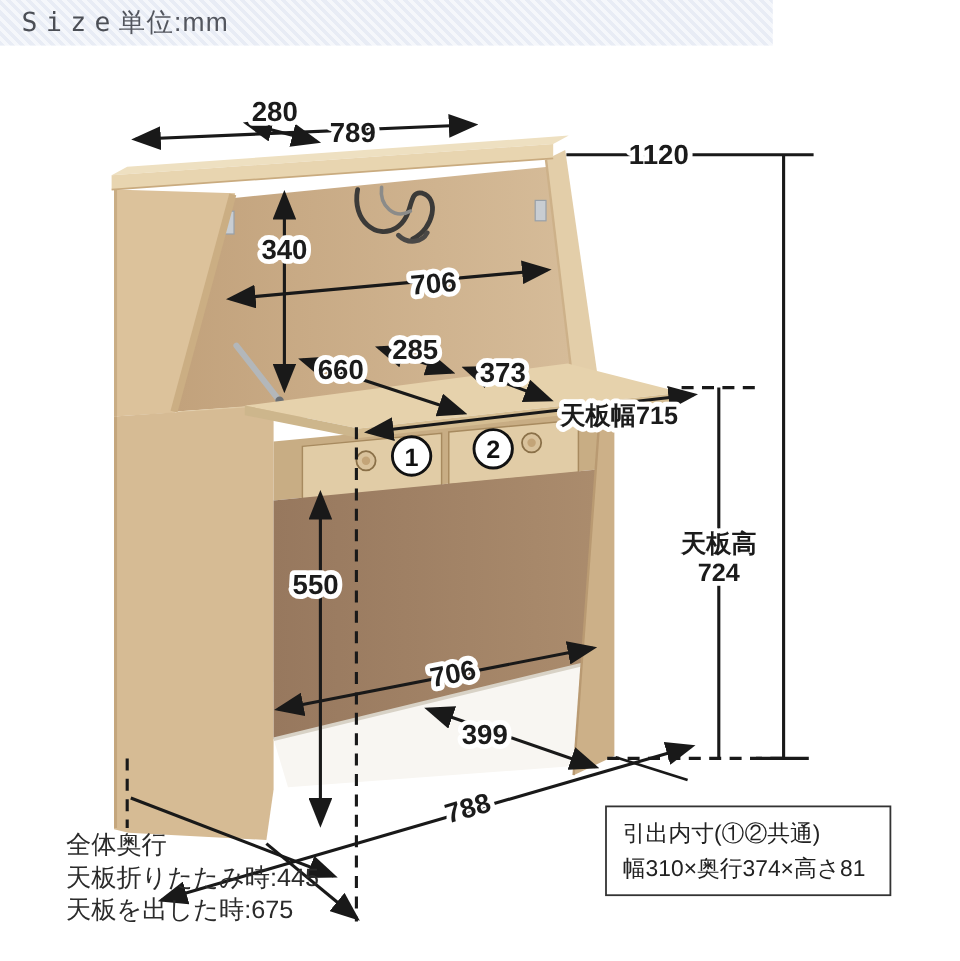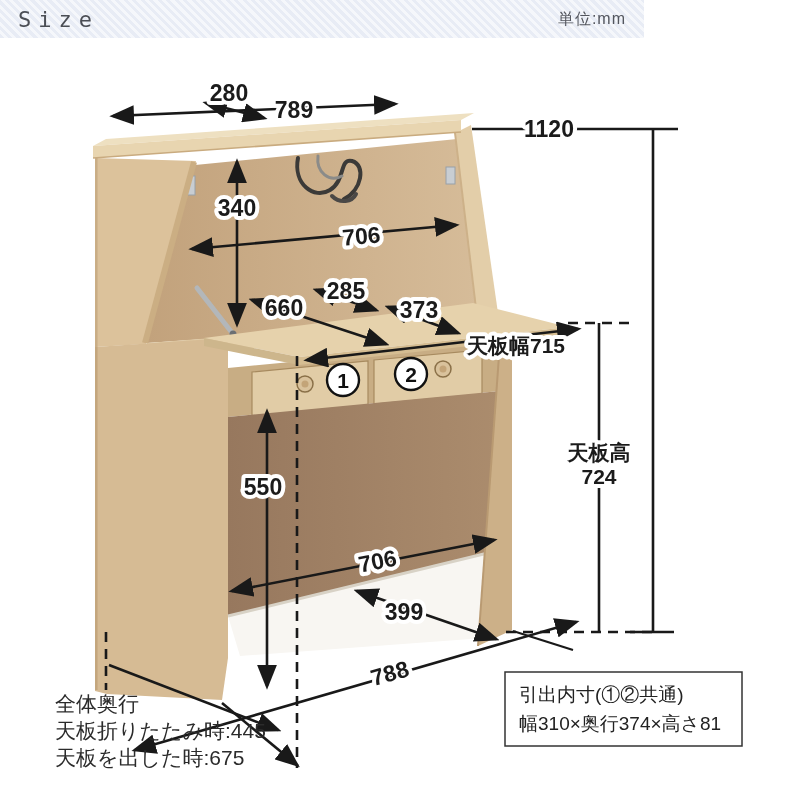--- a/index.html
+++ b/index.html
@@ -1,23 +1,23 @@
 <!DOCTYPE html>
 <html><head>
 <meta charset="utf-8">
 <style>
   html,body{margin:0;padding:0;background:#fff;}
   .stage{position:relative;width:800px;height:801px;background:#fff;overflow:hidden;
          font-family:"Liberation Sans",sans-serif;}
   .header{position:absolute;top:0;left:0;width:644px;height:38px;box-sizing:border-box;
           background:repeating-linear-gradient(45deg,#e8ecf5 0px,#e8ecf5 3px,#f5f7fb 3px,#f5f7fb 6px);
-          display:flex;align-items:center;justify-content:space-between;padding:0 18px;}
+          display:flex;align-items:center;padding:0 18px;}
   .header .title{font-family:"DejaVu Sans Mono","Liberation Mono",monospace;
           font-size:22px;letter-spacing:7px;color:#4b4e55;}
-  .header .unit{font-size:16px;color:#53565e;letter-spacing:1px;}
+  .header .unit{font-size:22px;color:#53565e;letter-spacing:1px;}
   svg.overlay{position:absolute;top:0;left:0;display:block;}
   .ln{stroke:#191919;stroke-width:2.6;fill:none;}
   .thin{stroke-width:2.2;}
   .dash{stroke-dasharray:10 7;}
   .dim{font-family:"Liberation Sans",sans-serif;font-size:23px;font-weight:600;fill:#1b1b1b;
        stroke:#ffffff;stroke-width:8px;paint-order:stroke;stroke-linejoin:round;text-anchor:middle;}
   .dimJp{font-family:"Liberation Sans",sans-serif;font-size:21px;font-weight:600;fill:#1b1b1b;
        stroke:#ffffff;stroke-width:8px;paint-order:stroke;stroke-linejoin:round;text-anchor:middle;}
   .note{font-family:"Liberation Sans",sans-serif;font-size:21px;font-weight:500;fill:#2b2b2b;}
   .boxtext{font-family:"Liberation Sans",sans-serif;font-size:19px;fill:#222;}

